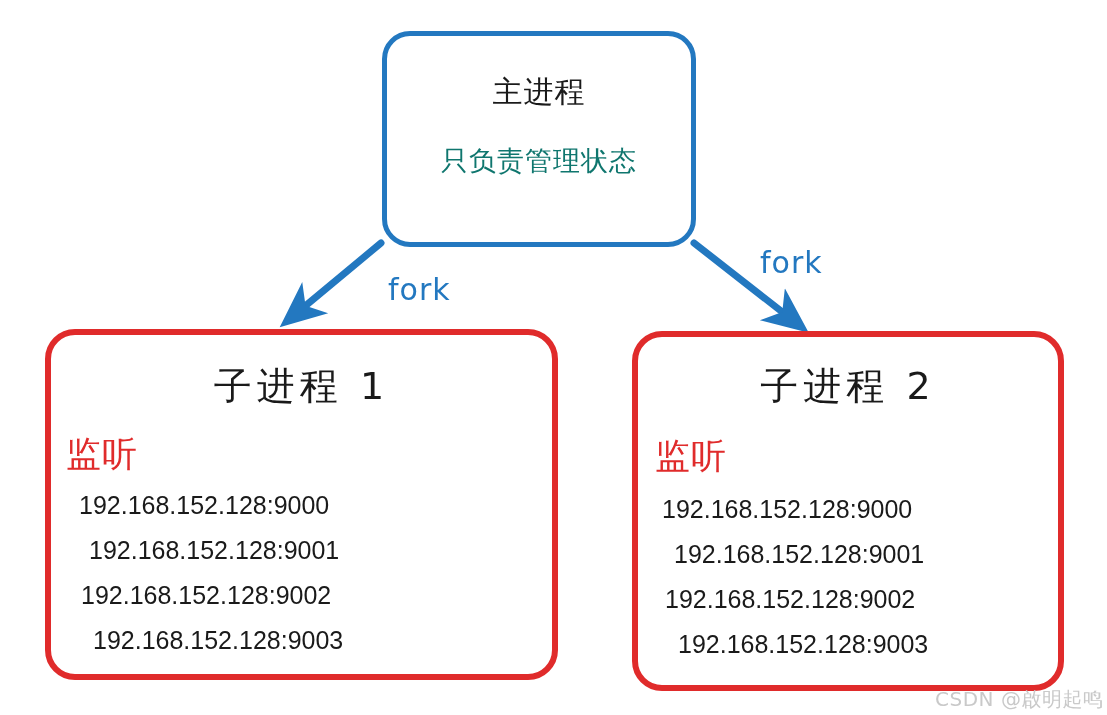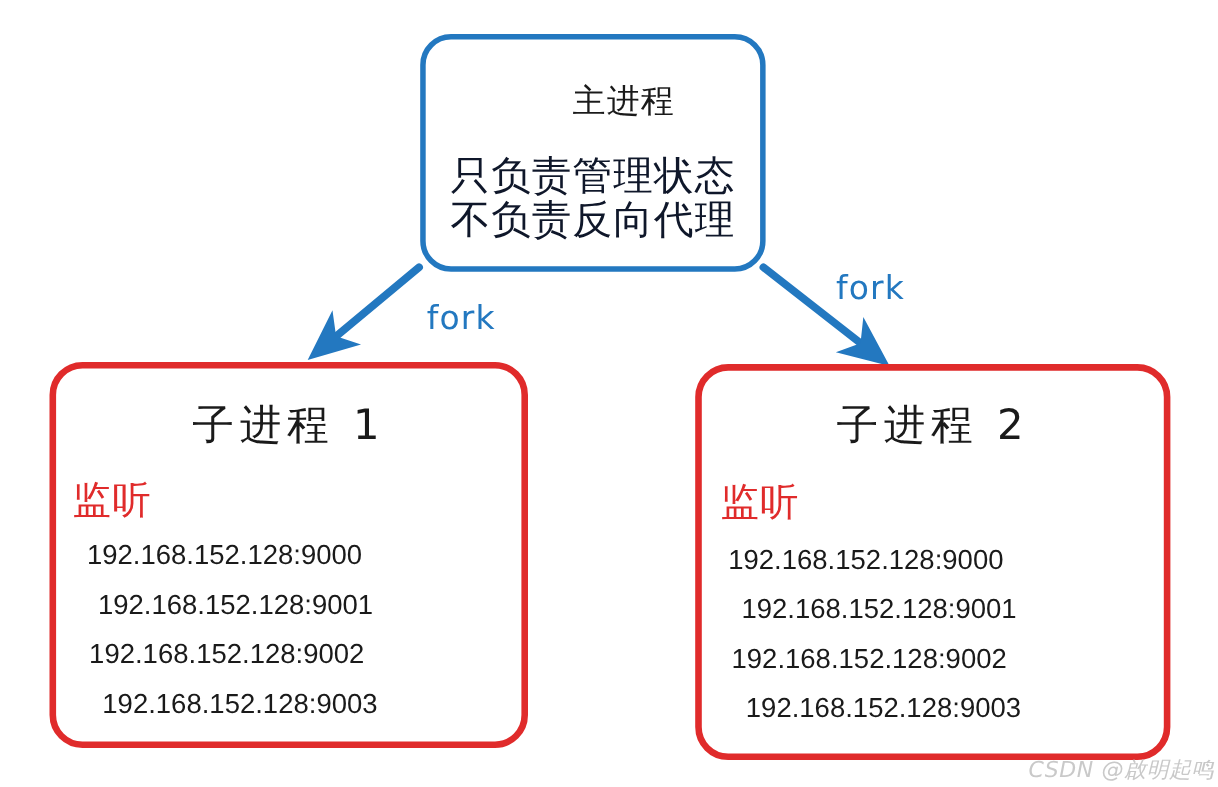--- a/index.html
+++ b/index.html
@@ -28,21 +28,21 @@
     left: 382px;
     top: 31px;
     width: 314px;
     height: 216px;
     border: 5px solid #2378c0;
     border-radius: 28px;
   }
   .box.child-left {
     left: 45px;
     top: 329px;
-    width: 435px;
+    width: 513px;
     height: 351px;
     border: 6px solid #e02b2b;
     border-radius: 30px;
   }
   .box.child-right {
     left: 632px;
     top: 331px;
     width: 432px;
     height: 360px;
     border: 6px solid #e02b2b;
@@ -53,31 +53,30 @@
   .parent-title {
     position: absolute;
     left: 0;
     top: 36px;
     width: 100%;
     text-align: center;
     font-size: 30px;
     color: #1a1a1a;
     letter-spacing: 1px;
     font-family: Liberation Mono, monospace;
-    padding-left: 28px;
   }
   .parent-lines {
     position: absolute;
     left: 0;
     top: 105px;
     width: 100%;
     text-align: center;
-    font-size: 36px;
+    font-size: 27px;
     line-height: 40px;
-    color: #0f172a;
+    color: #0f766e;
     letter-spacing: 1px;
   }
 
   
   .child-title {
     position: absolute;
     left: 0;
     width: 100%;
     text-align: center;
     font-size: 38px;
@@ -144,21 +143,20 @@
 
   
   .watermark {
     position: absolute;
     left: 935px;
     top: 686px;
     font-size: 20px;
     color: #c9c9c9;
     white-space: nowrap;
     letter-spacing: 0.5px;
-    font-style: italic;
   }
 </style>
 </head>
 <body>
 
 <div id="canvas">
 
   <svg class="arrows" viewBox="0 0 1107 715" width="1107" height="715">
     <defs>
       <marker id="ah" markerWidth="7" markerHeight="7" refX="3.2" refY="3.5" orient="auto" markerUnits="strokeWidth">
@@ -168,21 +166,20 @@
 
     <path d="M381,243 L298,312" stroke="#2378c0" stroke-width="7" fill="none" stroke-linecap="round" marker-end="url(#ah)"></path>
 
     <path d="M694,243 L790,318" stroke="#2378c0" stroke-width="7" fill="none" stroke-linecap="round" marker-end="url(#ah)"></path>
   </svg>
 
   <div class="box parent">
     <div class="parent-title">主进程</div>
     <div class="parent-lines">
       <div>只负责管理状态</div>
-      <div>不负责反向代理</div>
     </div>
   </div>
 
   <div class="fork-label fork-left">fork</div>
   <div class="fork-label fork-right">fork</div>
 
   <div class="box child-left">
     <div class="child-title">子进程 1</div>
     <div class="listen-label">监听</div>
     <div class="addr-list">

